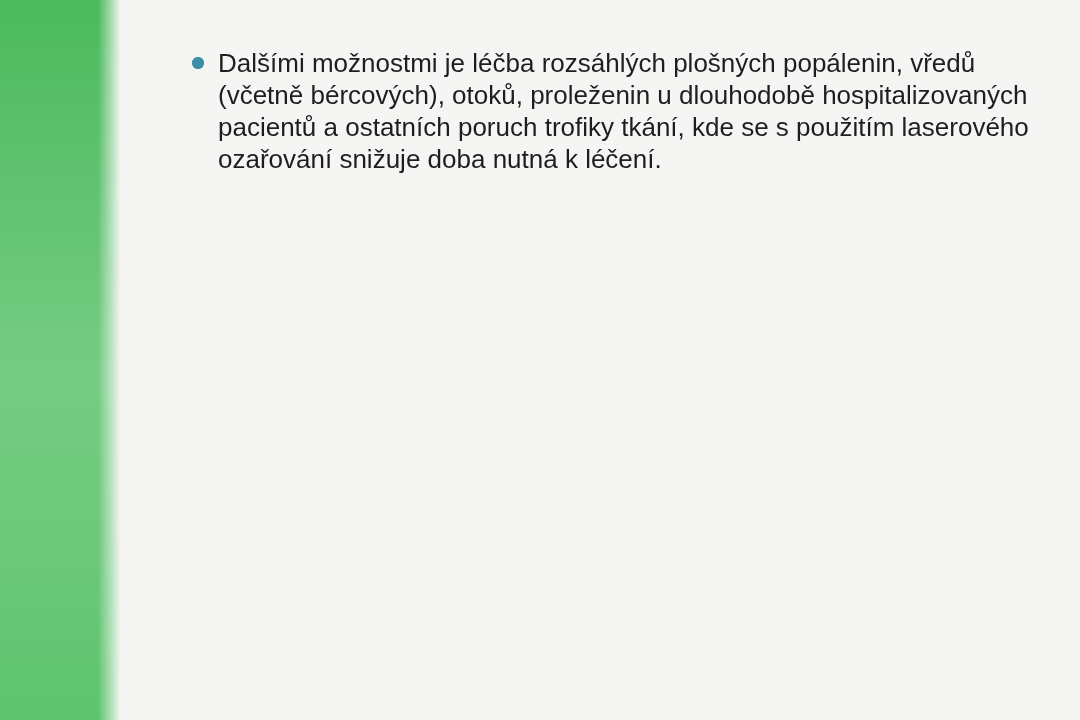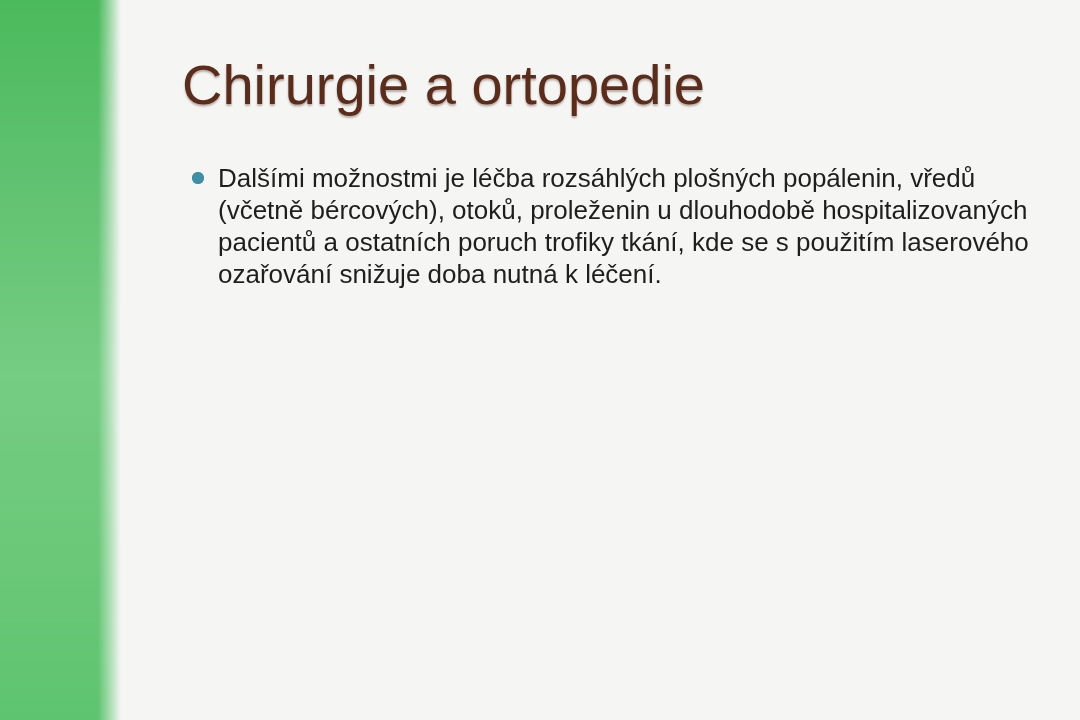--- a/index.html
+++ b/index.html
@@ -76,21 +76,20 @@
     border-radius: 50%;
     background: #3e8fa6;
   }
 </style>
 </head>
 <body>
 
 <div class="slide">
   <div class="sidebar"></div>
   <div class="content">
-    <h1 class="title">Chirurgie a ortopedie</h1>
     <ul class="bullets">
       <li>
         <span class="bullet-dot"></span>
       </li>
       <li>
         <span class="bullet-dot"></span>
         <span>Dalšími možnostmi je léčba rozsáhlých plošných popálenin, vředů (včetně bércových), otoků, proleženin u dlouhodobě hospitalizovaných pacientů a ostatních poruch trofiky tkání, kde se s použitím laserového ozařování snižuje doba nutná k léčení.</span>
       </li>
     </ul>
   </div>

